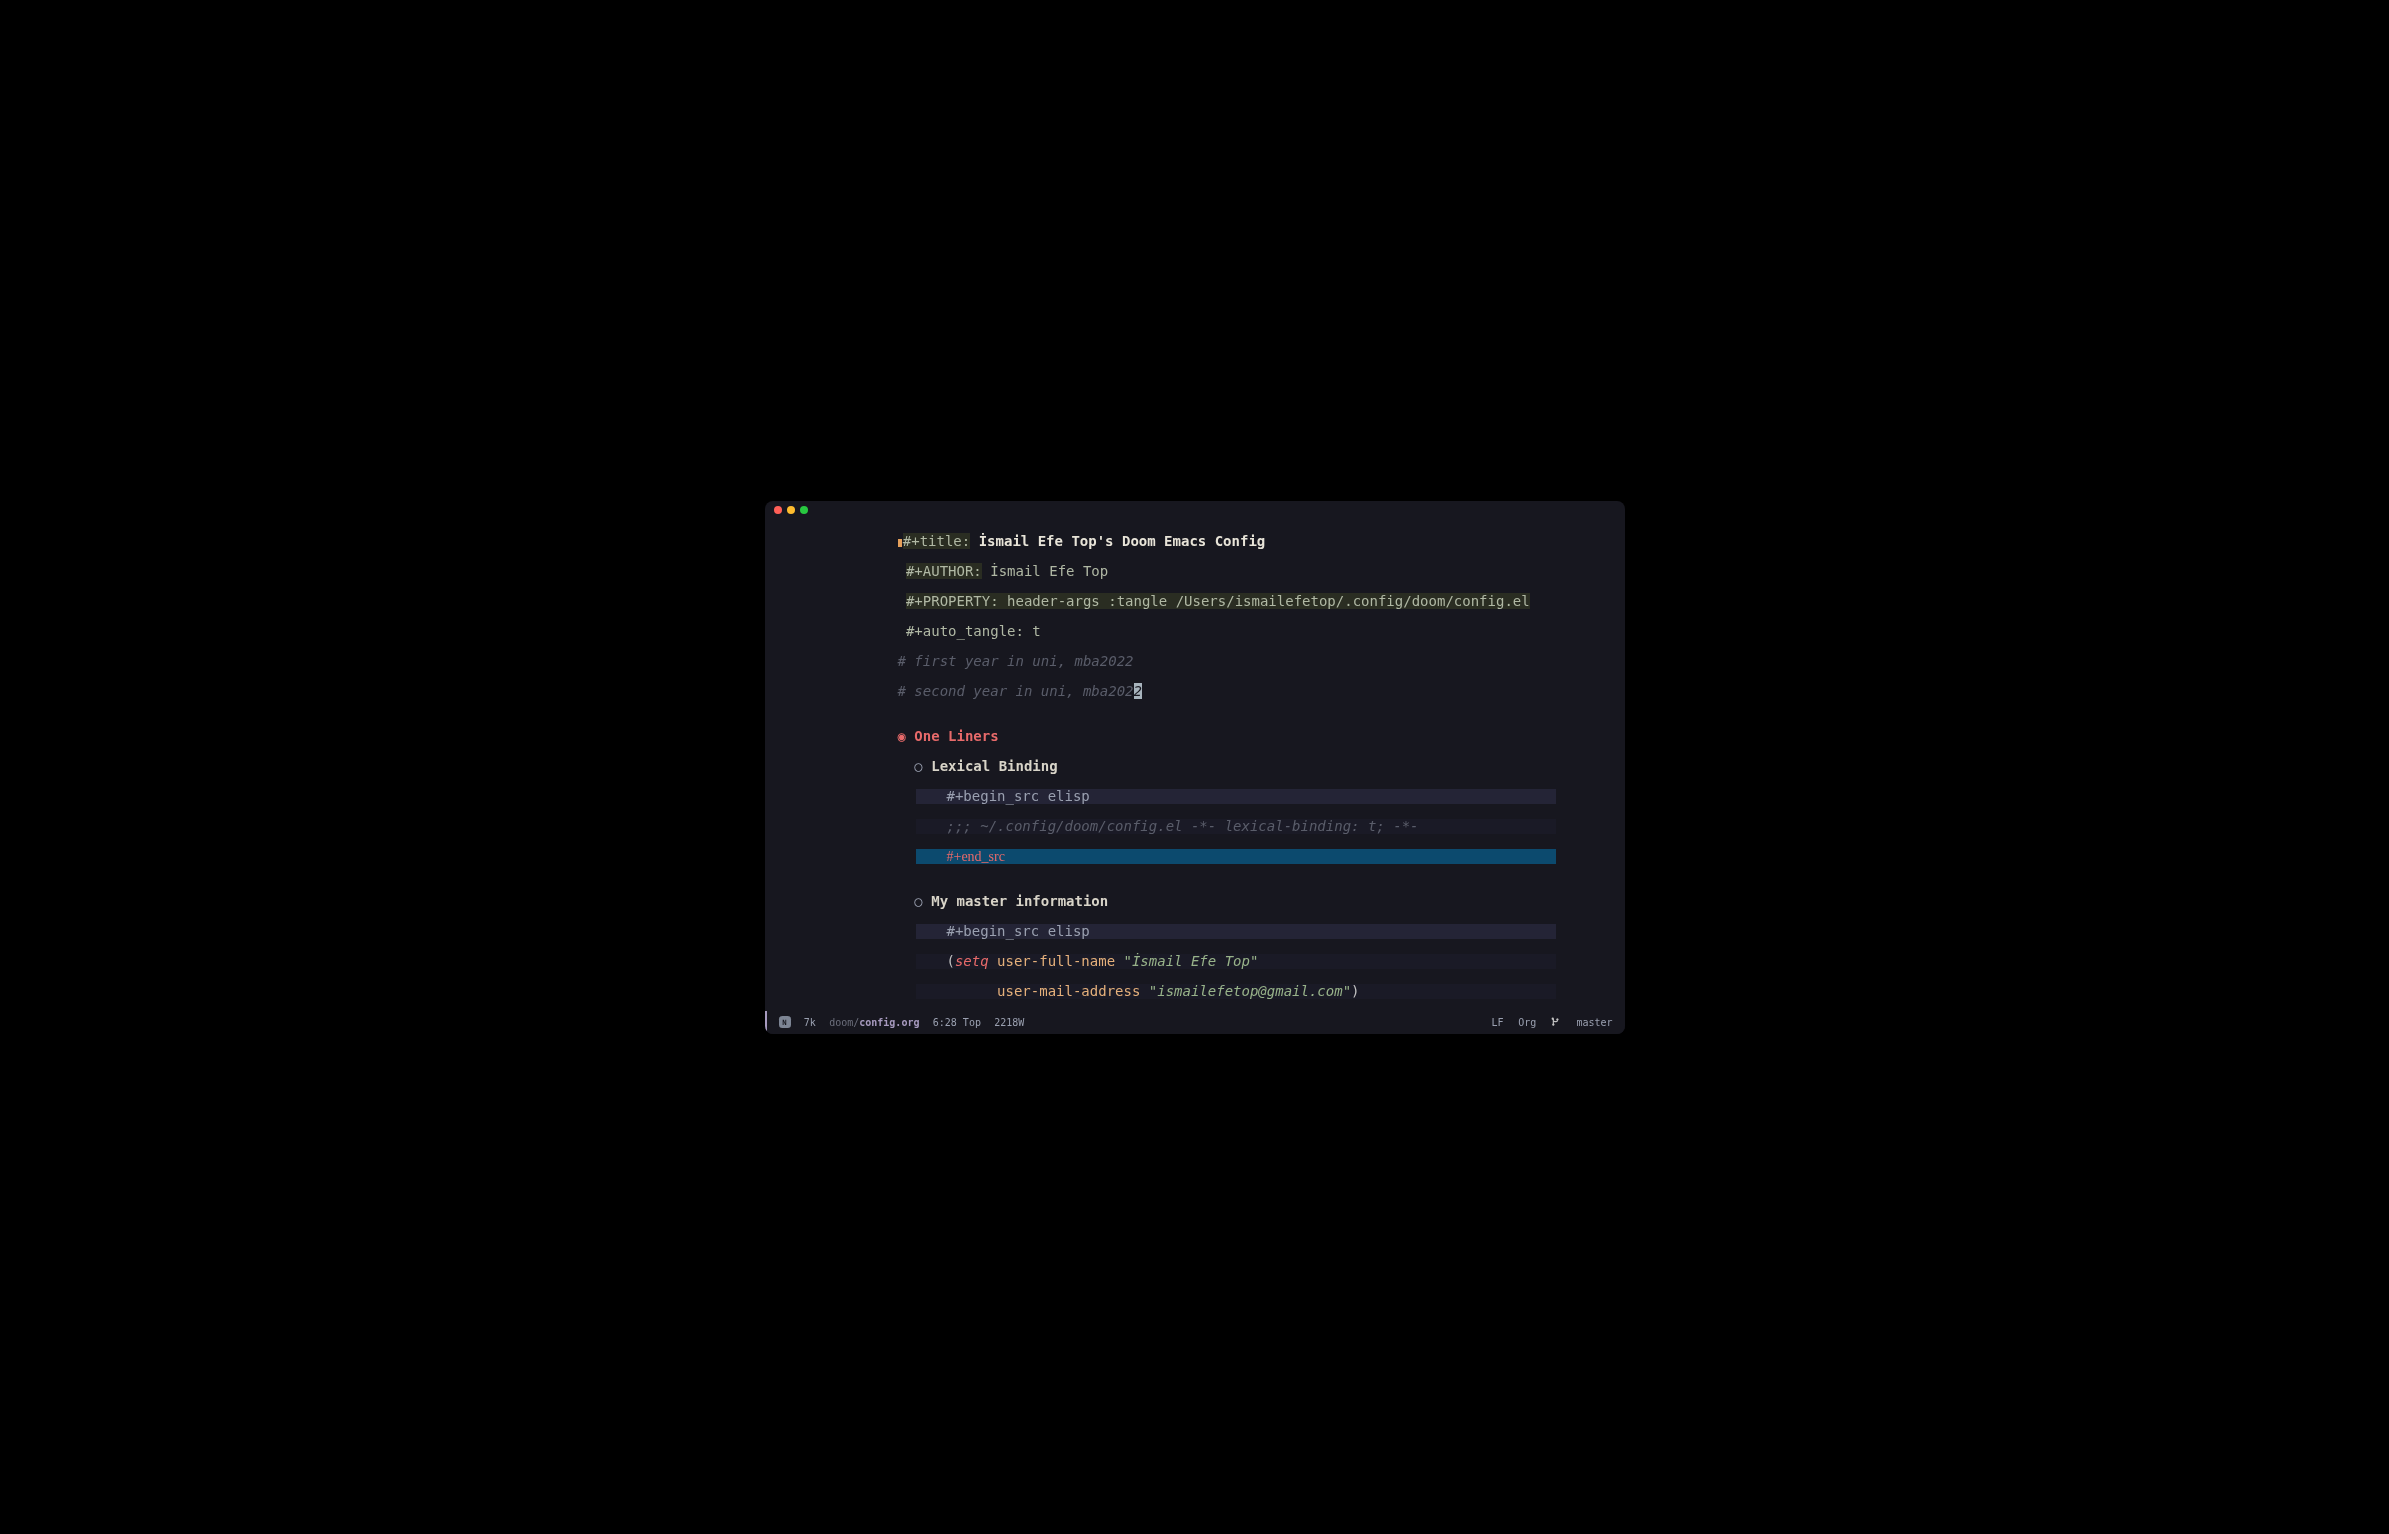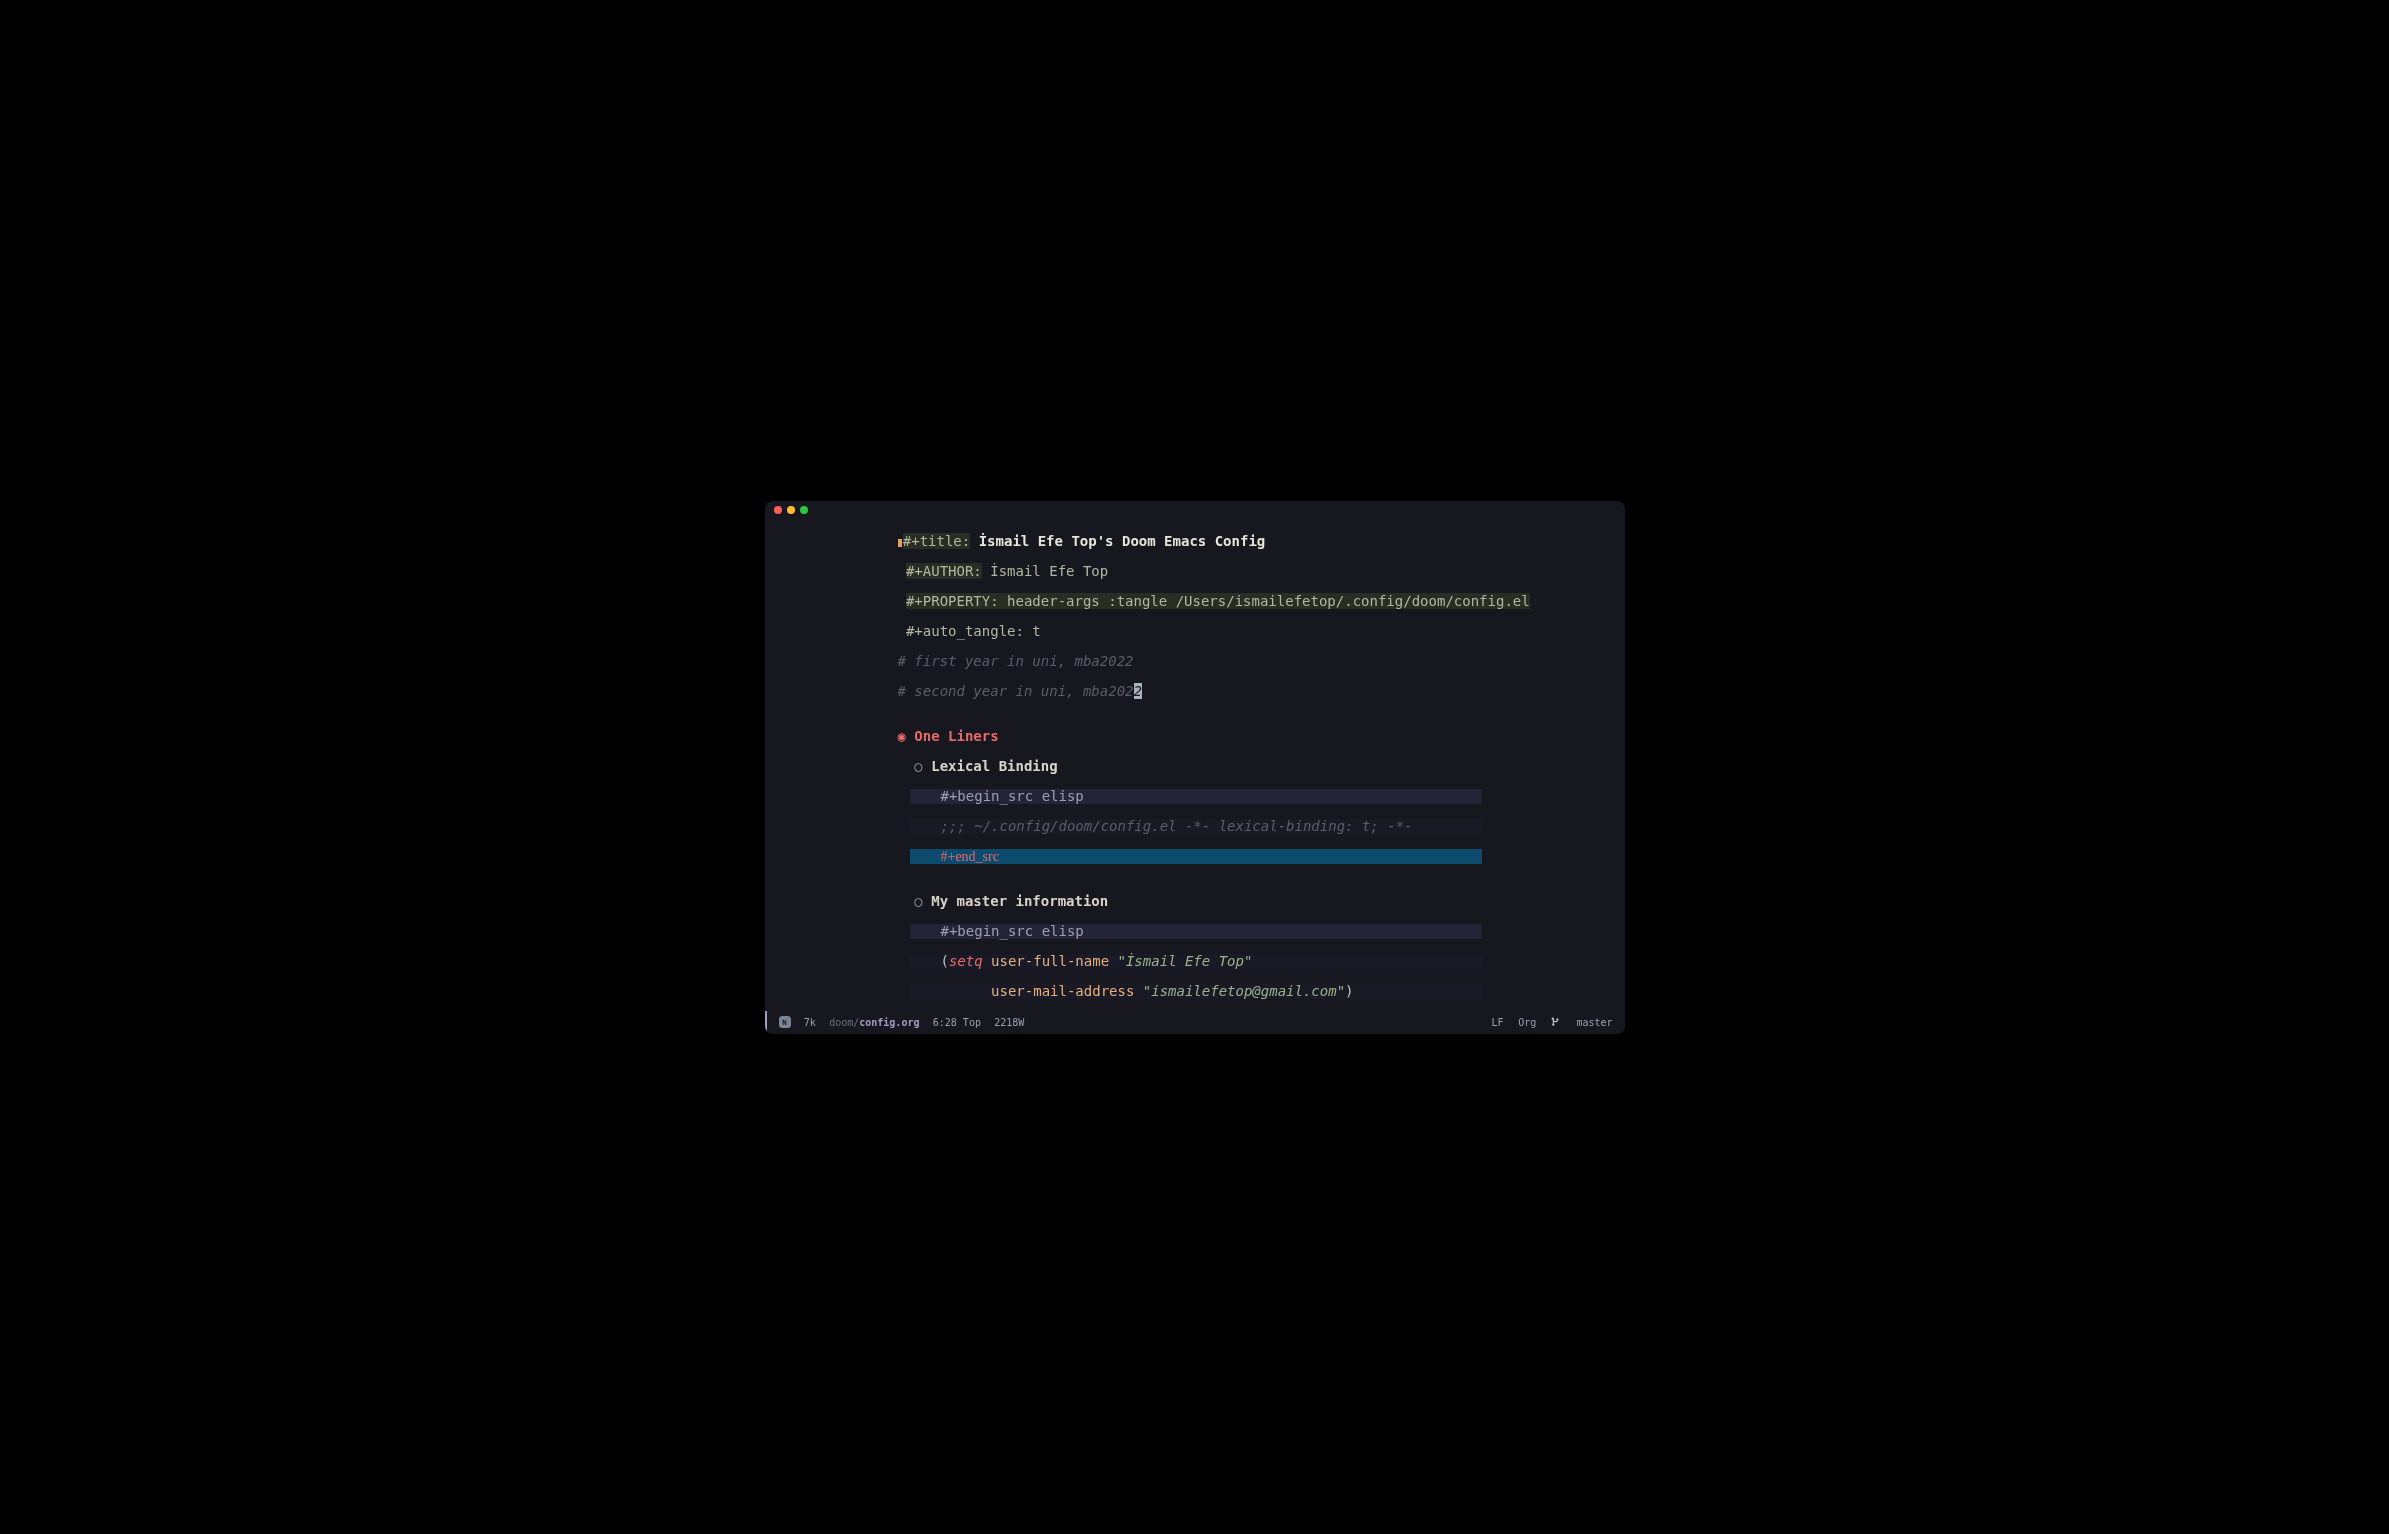--- a/index.html
+++ b/index.html
@@ -65,21 +65,21 @@
   .c-end       { color: #e76a6a; }
   .c-string    { color: #98b38a; font-style: italic; }
   .c-func      { color: #e76a6a; font-style: italic; }
   .c-var       { color: #e5b07b; text-align: right; }
   .c-paren     { color: #c2c2c2; }
 
   .bg-srcmeta  { background: #242436; }
   .bg-src      { background: #1a1a26; }
   .bg-end      { background: #0c4a6e; font-family: Liberation Serif, serif; }
 
-  .row-block { display: block; width: 572px; height: 15px; padding-left: 31px; margin-left: 12px; }
+  .row-block { display: block; width: 640px; height: 15px; padding-left: 31px; margin-left: 18px; }
 
   .cursor {
     background: #a8b4bd;
     color: #17171f;
     font-style: italic;
   }
 
   .gutter-mark {
     display: inline-block;
     width: 4px; height: 8px;

